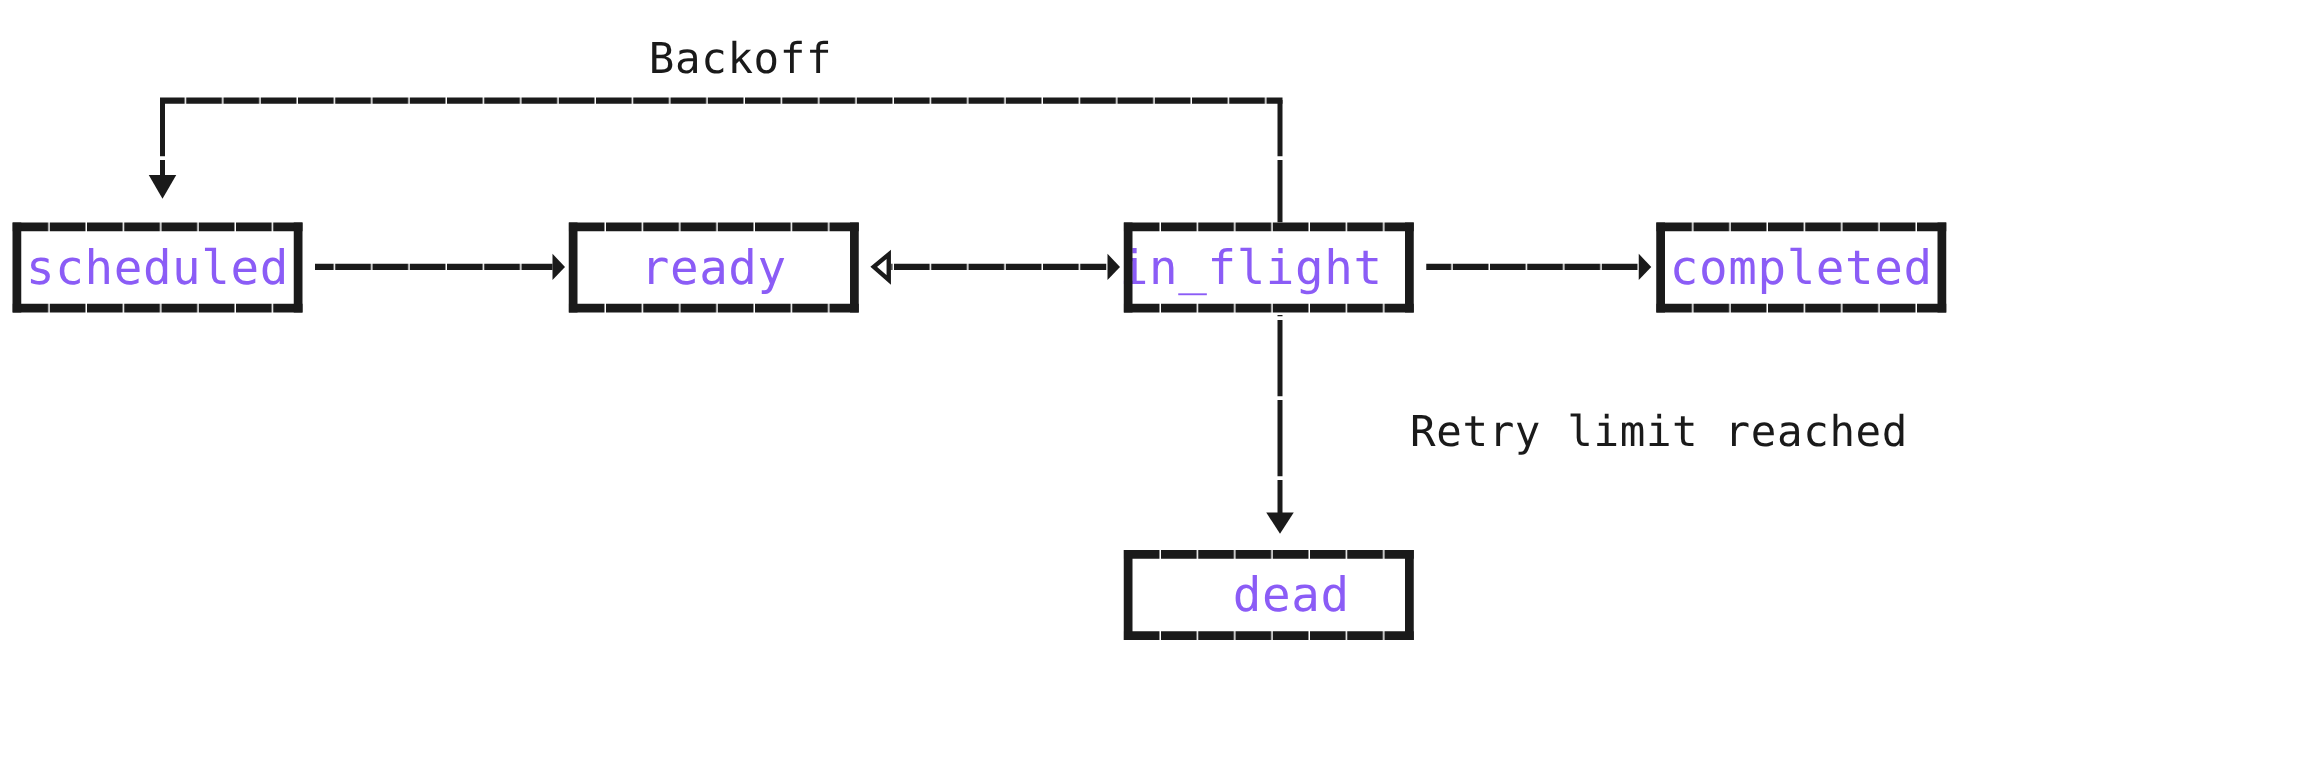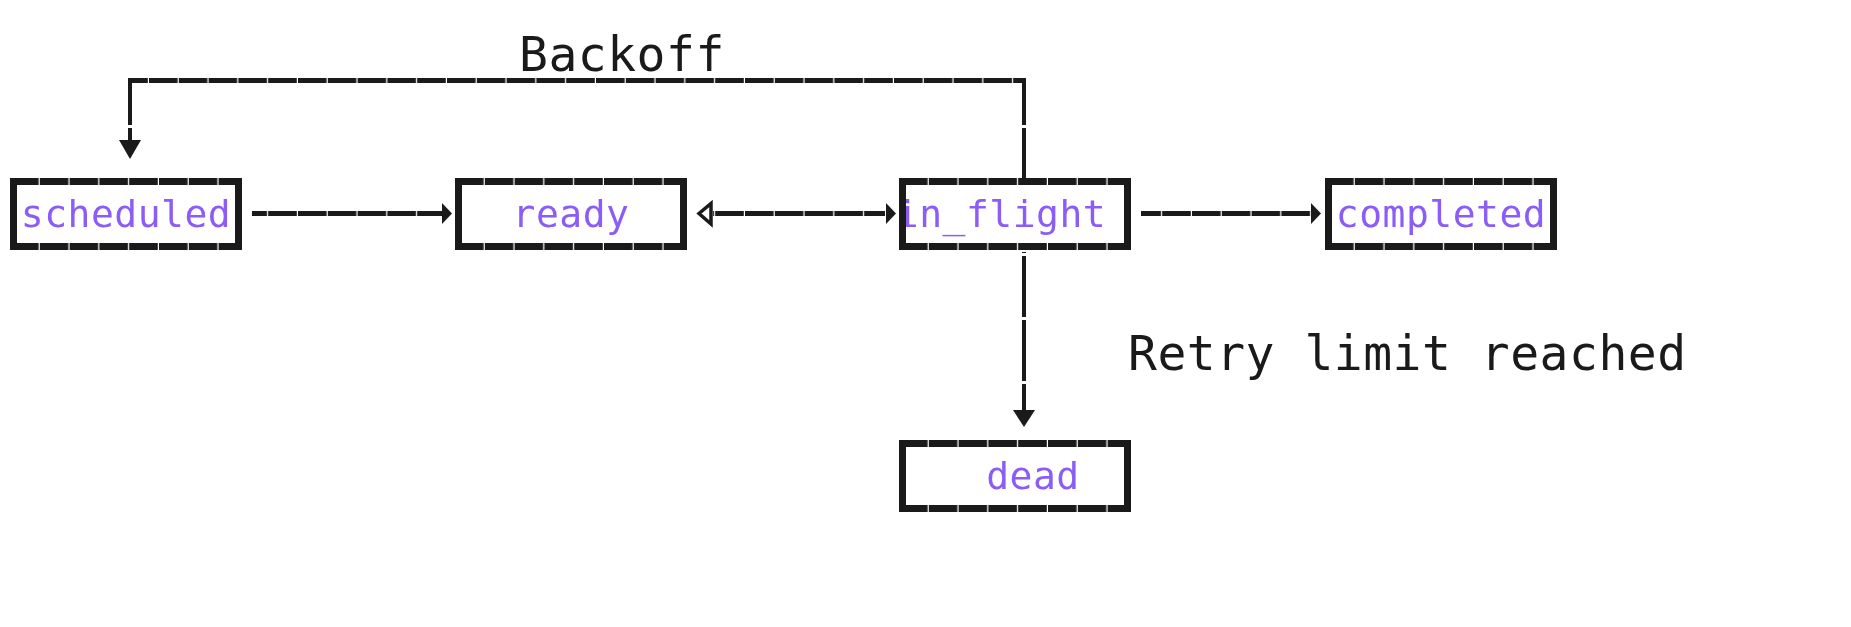--- a/index.html
+++ b/index.html
@@ -39,21 +39,21 @@
     font-size: 38px;
     line-height: 1;
     letter-spacing: 0.5px;
     color: #8b5cf6;
     white-space: pre;
     user-select: none;
   }
   .edge-label {
     position: absolute;
     font-family: "DejaVu Sans Mono", "Liberation Mono", monospace;
-    font-size: 48px;
+    font-size: 34px;
     line-height: 1;
     letter-spacing: 0.5px;
     color: #1a1a1a;
     white-space: pre;
     user-select: none;
   }
 </style>
 </head>
 <body>
 

